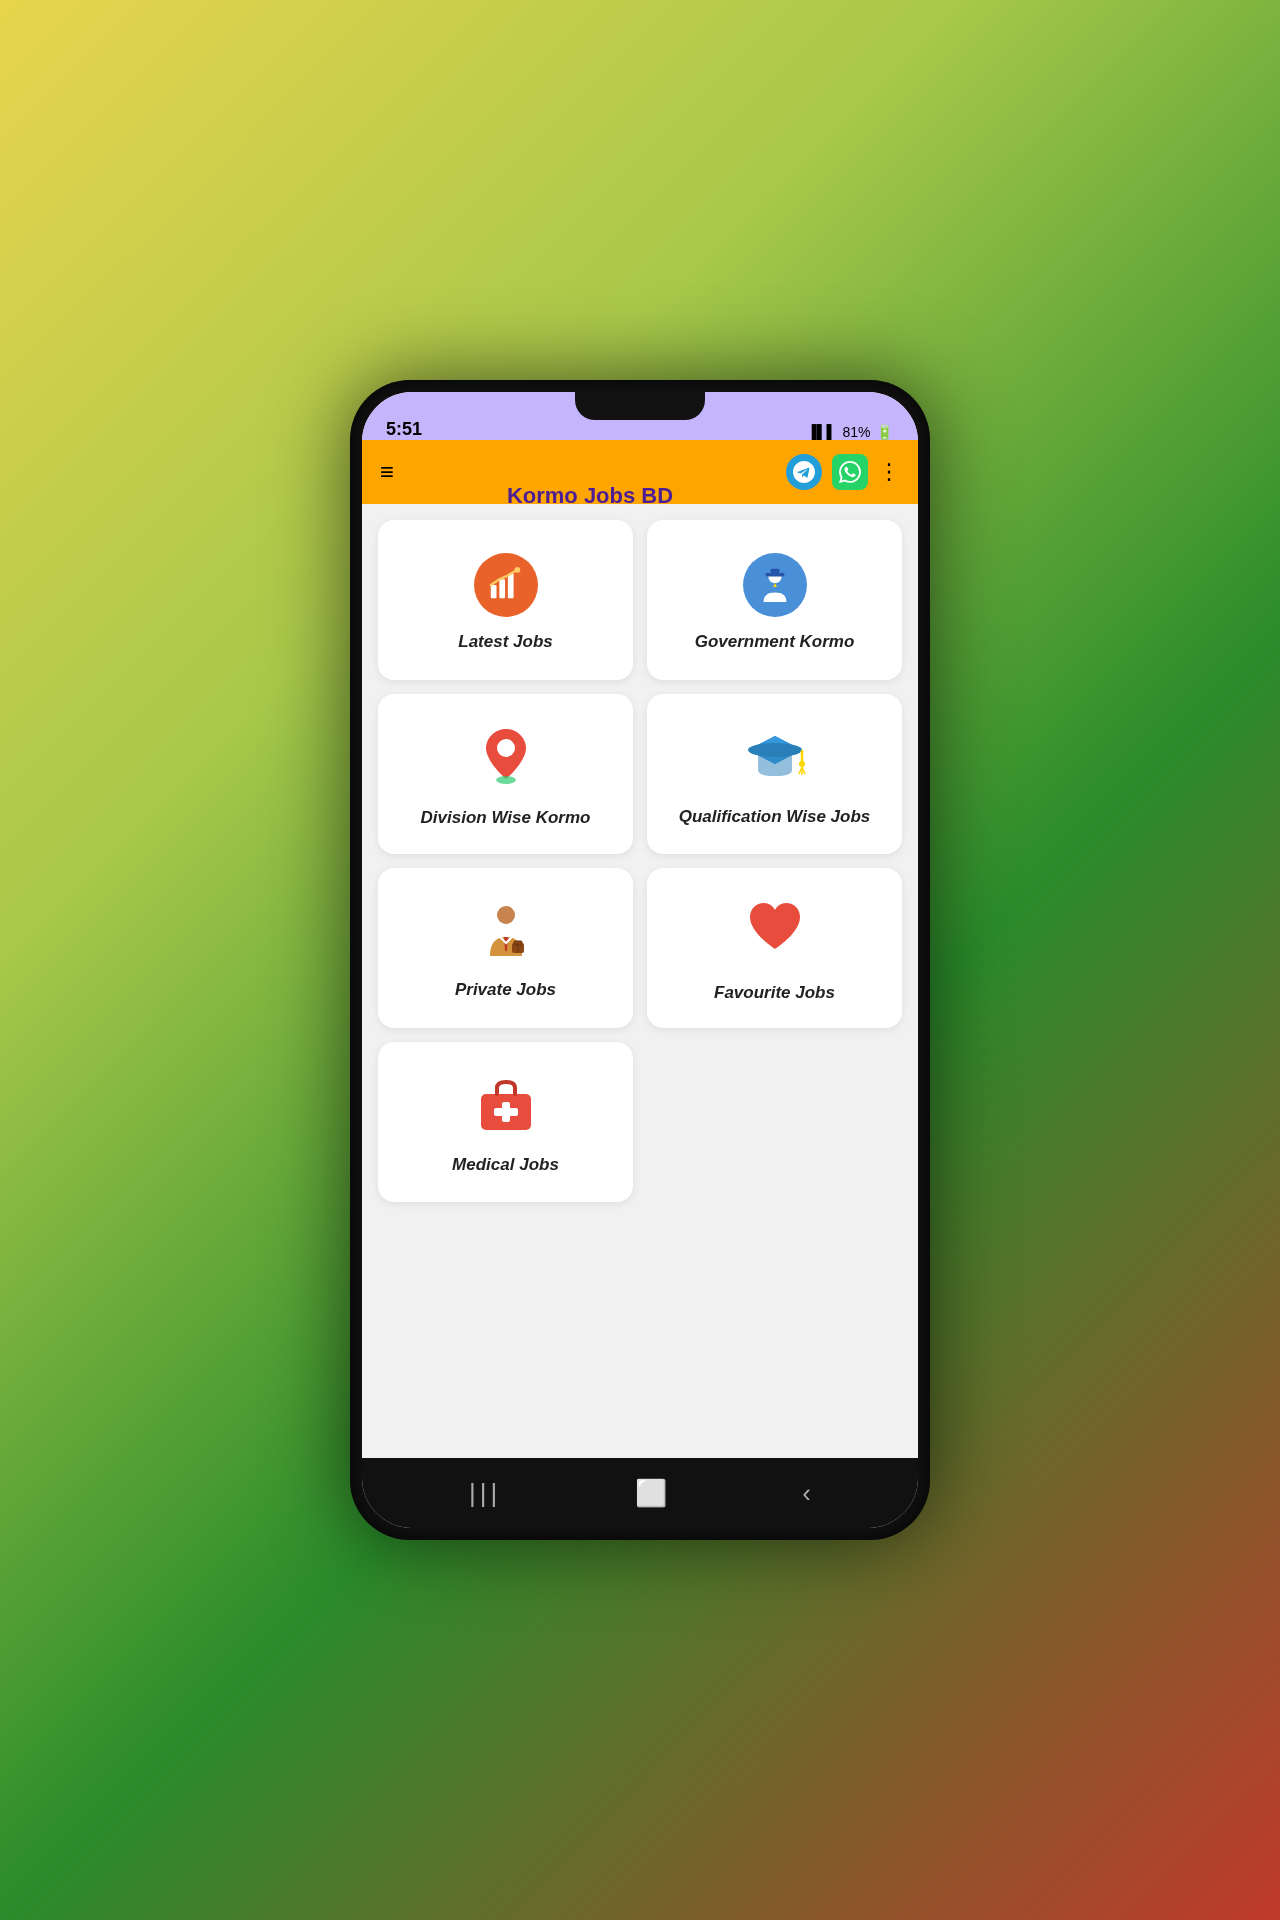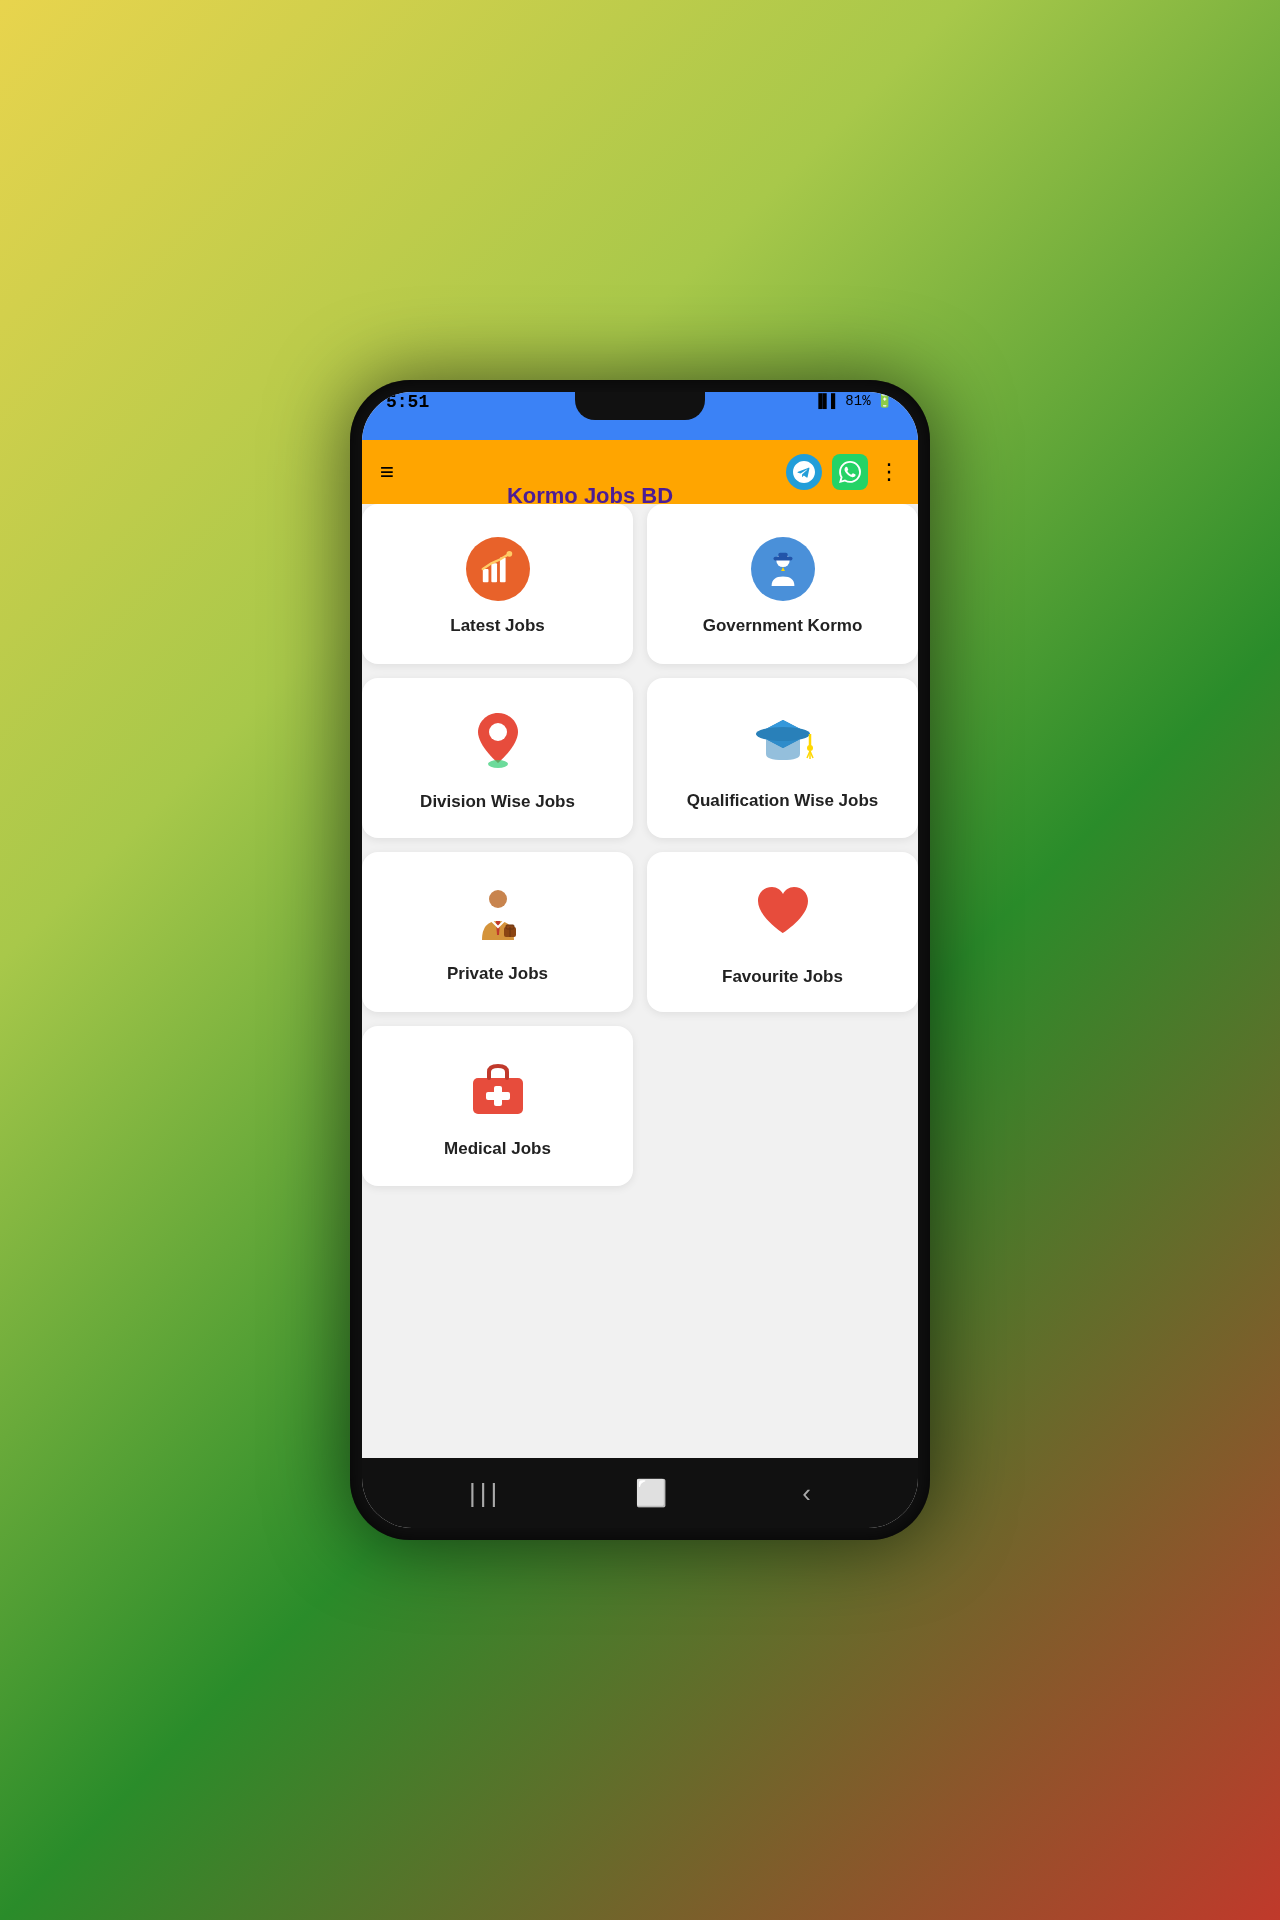--- a/index.html
+++ b/index.html
@@ -29,28 +29,27 @@
       height: 100%;
       background: #f1f1f1;
       border-radius: 50px;
       overflow: hidden;
       display: flex;
       flex-direction: column;
     }
 
     
     .status-bar {
-      background: #3b82f6;
+      background: #c4b5fd;
       height: 48px;
       display: flex;
-      align-items: flex-start;
+      align-items: flex-end;
       justify-content: space-between;
       padding: 0 24px;
       flex-shrink: 0;
-      font-family: Liberation Mono, monospace;
     }
 
     .status-time {
       font-size: 18px;
       font-weight: bold;
       color: #000;
     }
 
     .status-icons {
       display: flex;
@@ -127,20 +126,22 @@
       font-size: 22px;
       color: #000;
       cursor: pointer;
     }
 
     
     .content-area {
       flex: 1;
       background: #f1f1f1;
       overflow-y: auto;
+      padding: 16px;
+      font-style: italic;
     }
 
     
     .grid {
       display: grid;
       grid-template-columns: 1fr 1fr;
       gap: 14px;
     }
 
     .grid-card {
@@ -265,21 +266,21 @@
 
         <div class="grid-card">
           <div style="margin-bottom:14px;font-size:58px;line-height:1">
             <svg width="60" height="60" viewBox="0 0 60 60">
               <path d="M30 5 C18 5 10 15 10 24 C10 38 30 55 30 55 C30 55 50 38 50 24 C50 15 42 5 30 5Z" fill="#e74c3c"></path>
               <circle cx="30" cy="24" r="9" fill="white"></circle>
 
               <ellipse cx="30" cy="56" rx="10" ry="4" fill="#2ecc71" opacity="0.7"></ellipse>
             </svg>
           </div>
-          <span class="card-label">Division Wise Jobs</span>
+          <span class="card-label">Division Wise Kormo</span>
         </div>
 
         <div class="grid-card">
           <div style="margin-bottom:14px;">
             <svg width="62" height="62" viewBox="0 0 62 62">
 
               <polygon points="31,10 58,24 31,38 4,24" fill="#2980b9"></polygon>
 
               <polygon points="31,10 58,24 31,38 4,24" fill="#3498db"></polygon>
 

